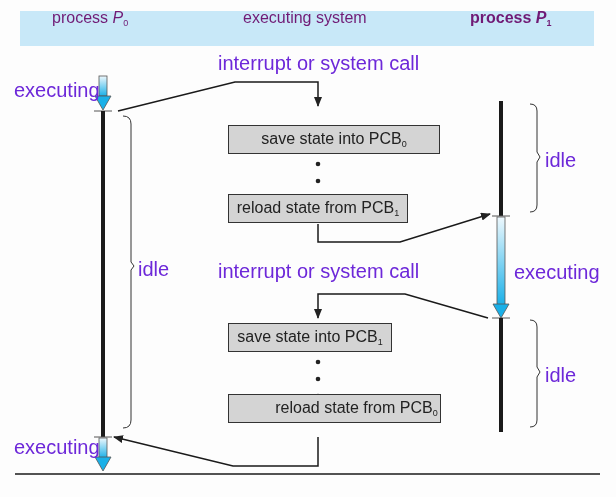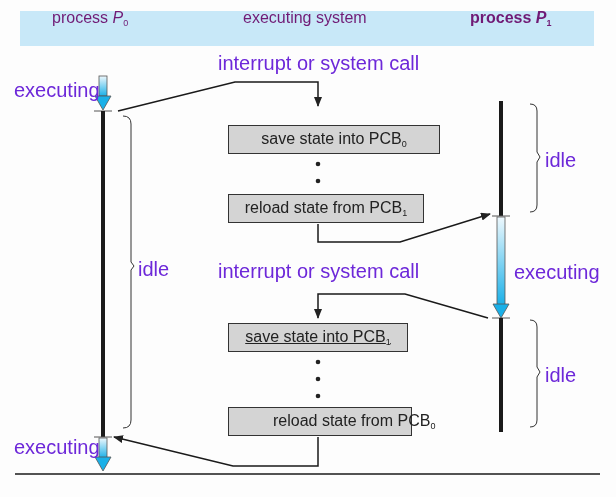--- a/index.html
+++ b/index.html
@@ -79,23 +79,23 @@
   <circle cx="318" cy="362" r="2.3" fill="#222"></circle>
   <circle cx="318" cy="379" r="2.3" fill="#222"></circle>
   <circle cx="318" cy="396" r="2.3" fill="#222"></circle>
 
   <polyline points="318,437 318,466 233,466 114,437" fill="none" stroke="#1a1a1a" stroke-width="1.5" marker-end="url(#ah)"></polyline>
 
   <line x1="15" y1="474" x2="600" y2="474" stroke="#1a1a1a" stroke-width="1.5"></line>
 </svg>
 
 <div class="box" style="left:228px; top:125px; width:212px;"><span>save state into PCB</span><sub>0</sub></div>
-<div class="box" style="left:228px; top:194px; width:196px;"><span>reload state from PCB</span><sub>1</sub></div>
-<div class="box" style="left:228px; top:323px; width:180px;text-decoration:underline;"><span>save state into PCB</span><sub>1</sub></div>
-<div class="box" style="left:228px; top:407px; width:184px;padding-left:44px;"><span>reload state from PCB</span><sub>0</sub></div>
+<div class="box" style="left:228px; top:194px; width:180px;"><span>reload state from PCB</span><sub>1</sub></div>
+<div class="box" style="left:228px; top:323px; width:164px;"><span>save state into PCB</span><sub>1</sub></div>
+<div class="box" style="left:228px; top:394px; width:213px;padding-left:44px;"><span>reload state from PCB</span><sub>0</sub></div>
 
 <div class="lbl" style="left:218px; top:52px;">interrupt or system call</div>
 <div class="lbl" style="left:218px; top:260px;">interrupt or system call</div>
 <div class="lbl" style="left:14px; top:79px;">executing</div>
 <div class="lbl" style="left:138px; top:258px;">idle</div>
 <div class="lbl" style="left:14px; top:436px;">executing</div>
 <div class="lbl" style="left:545px; top:149px;">idle</div>
 <div class="lbl" style="left:514px; top:261px;">executing</div>
 <div class="lbl" style="left:545px; top:364px;">idle</div>
 

